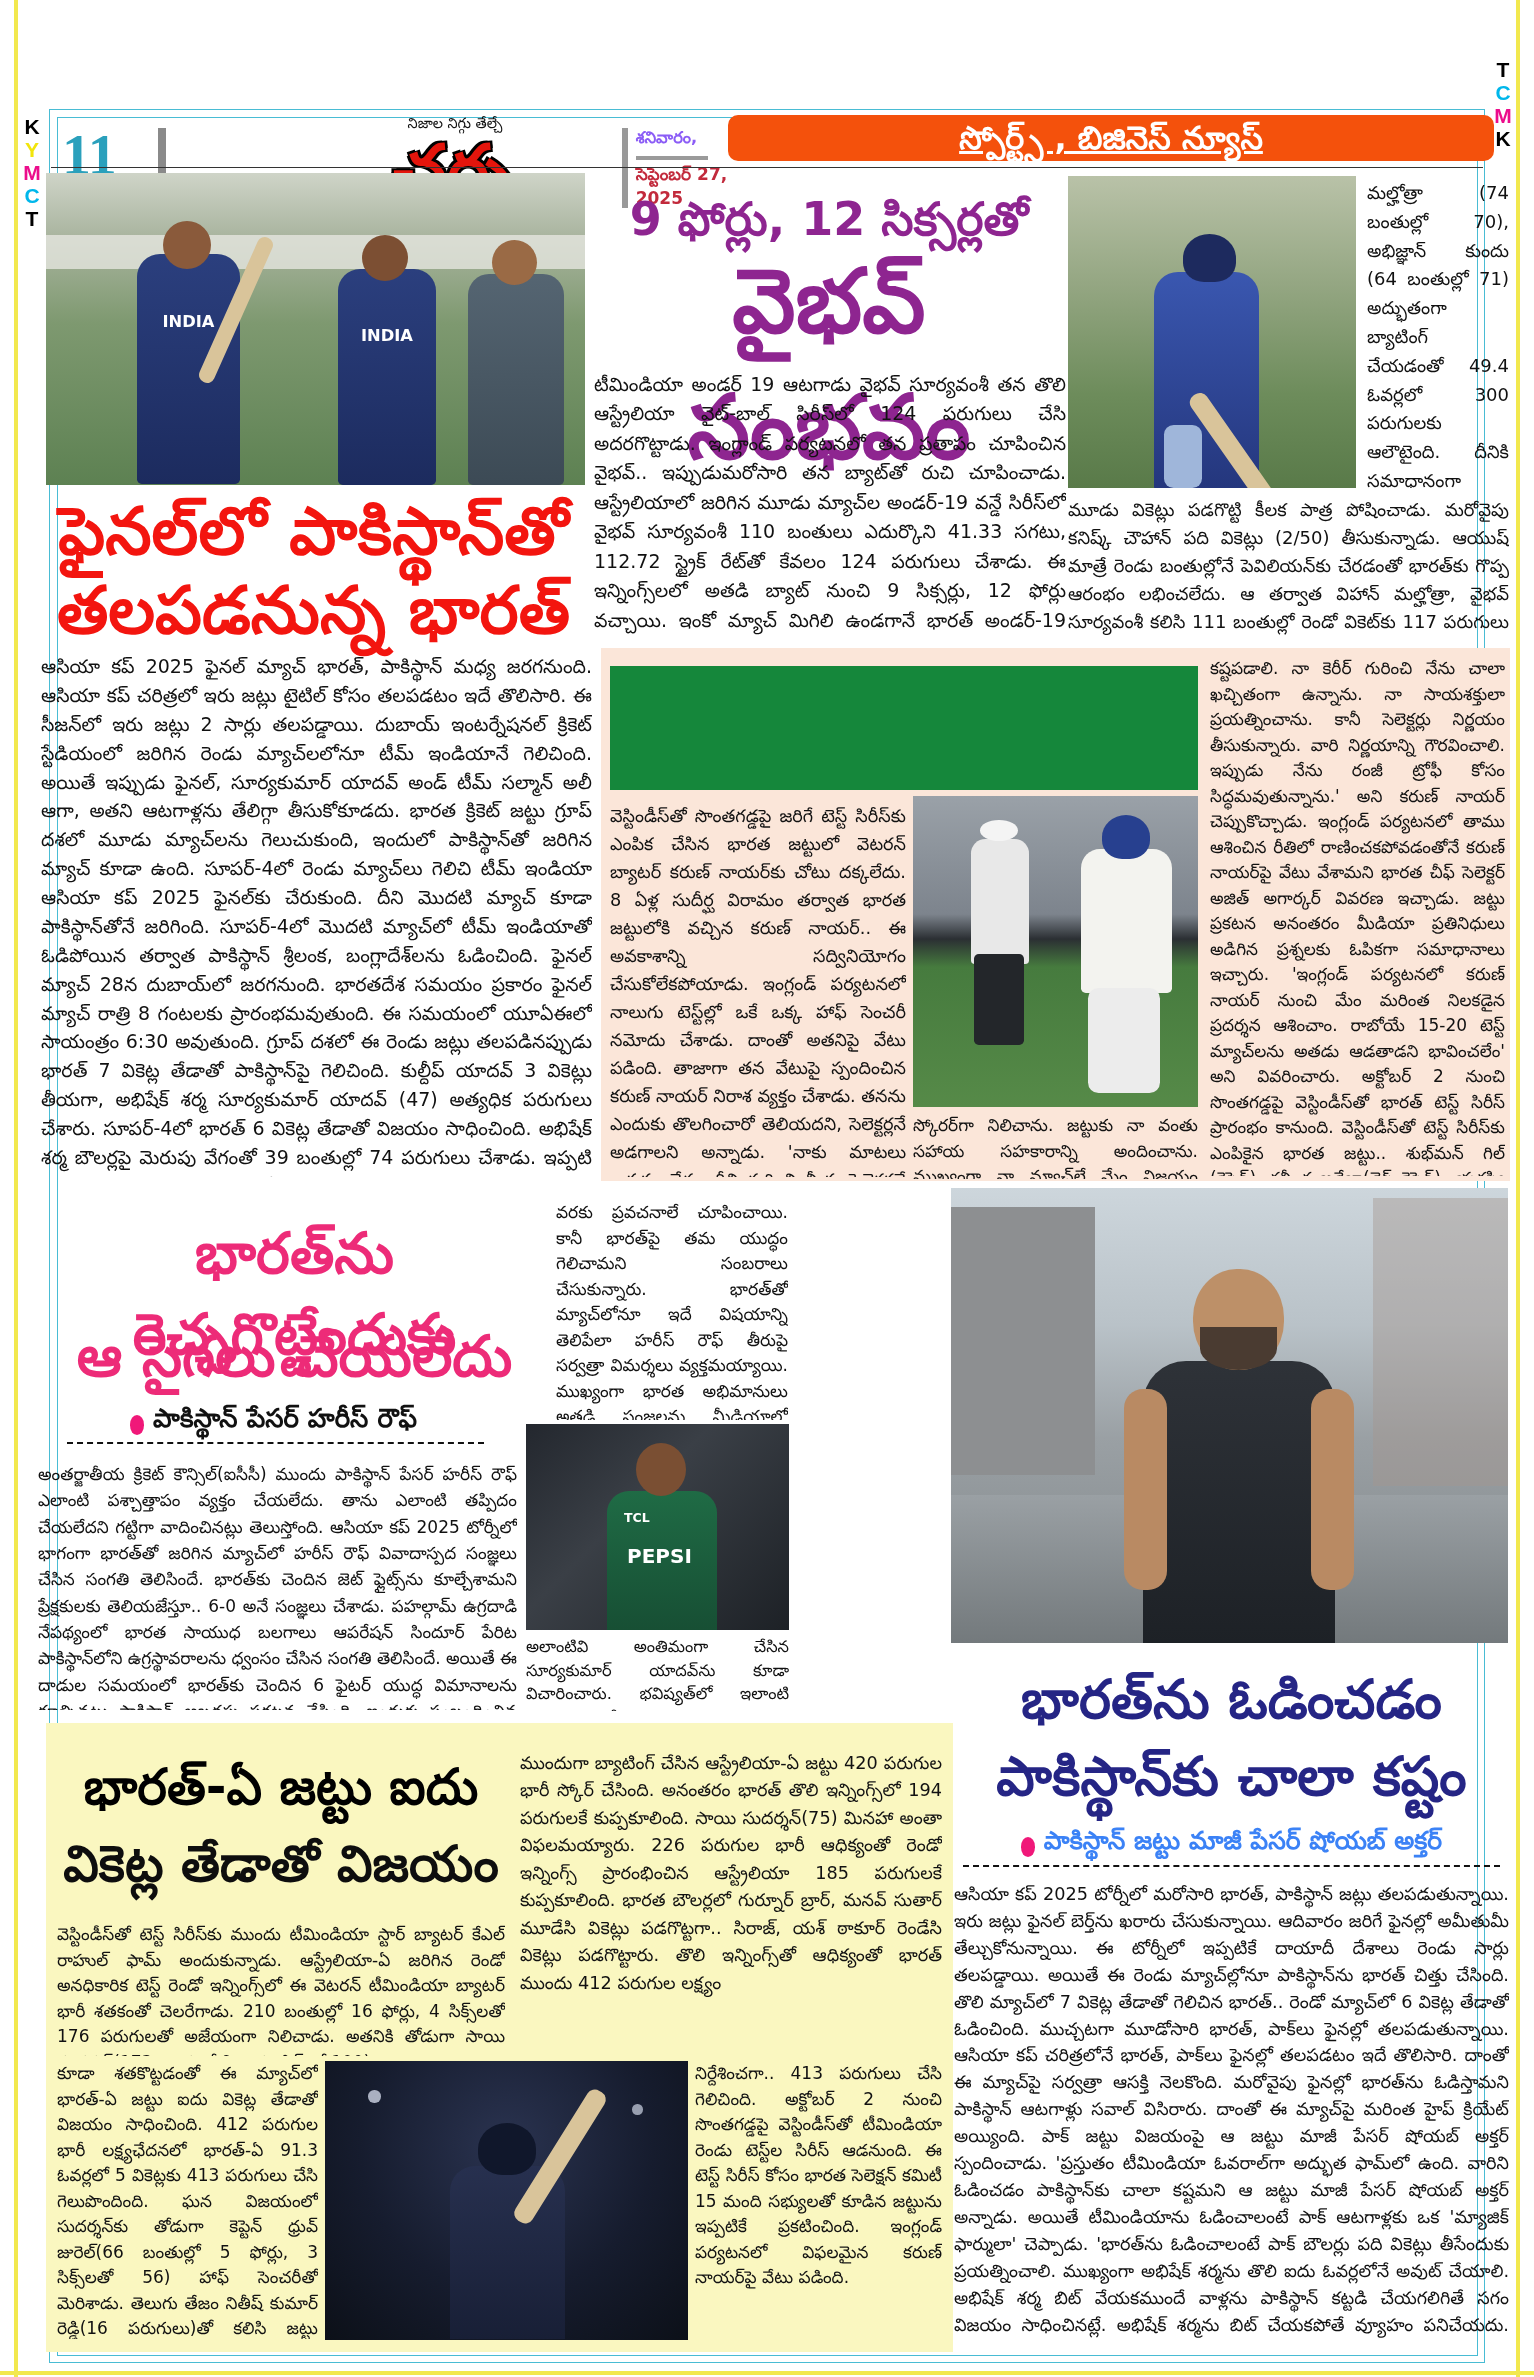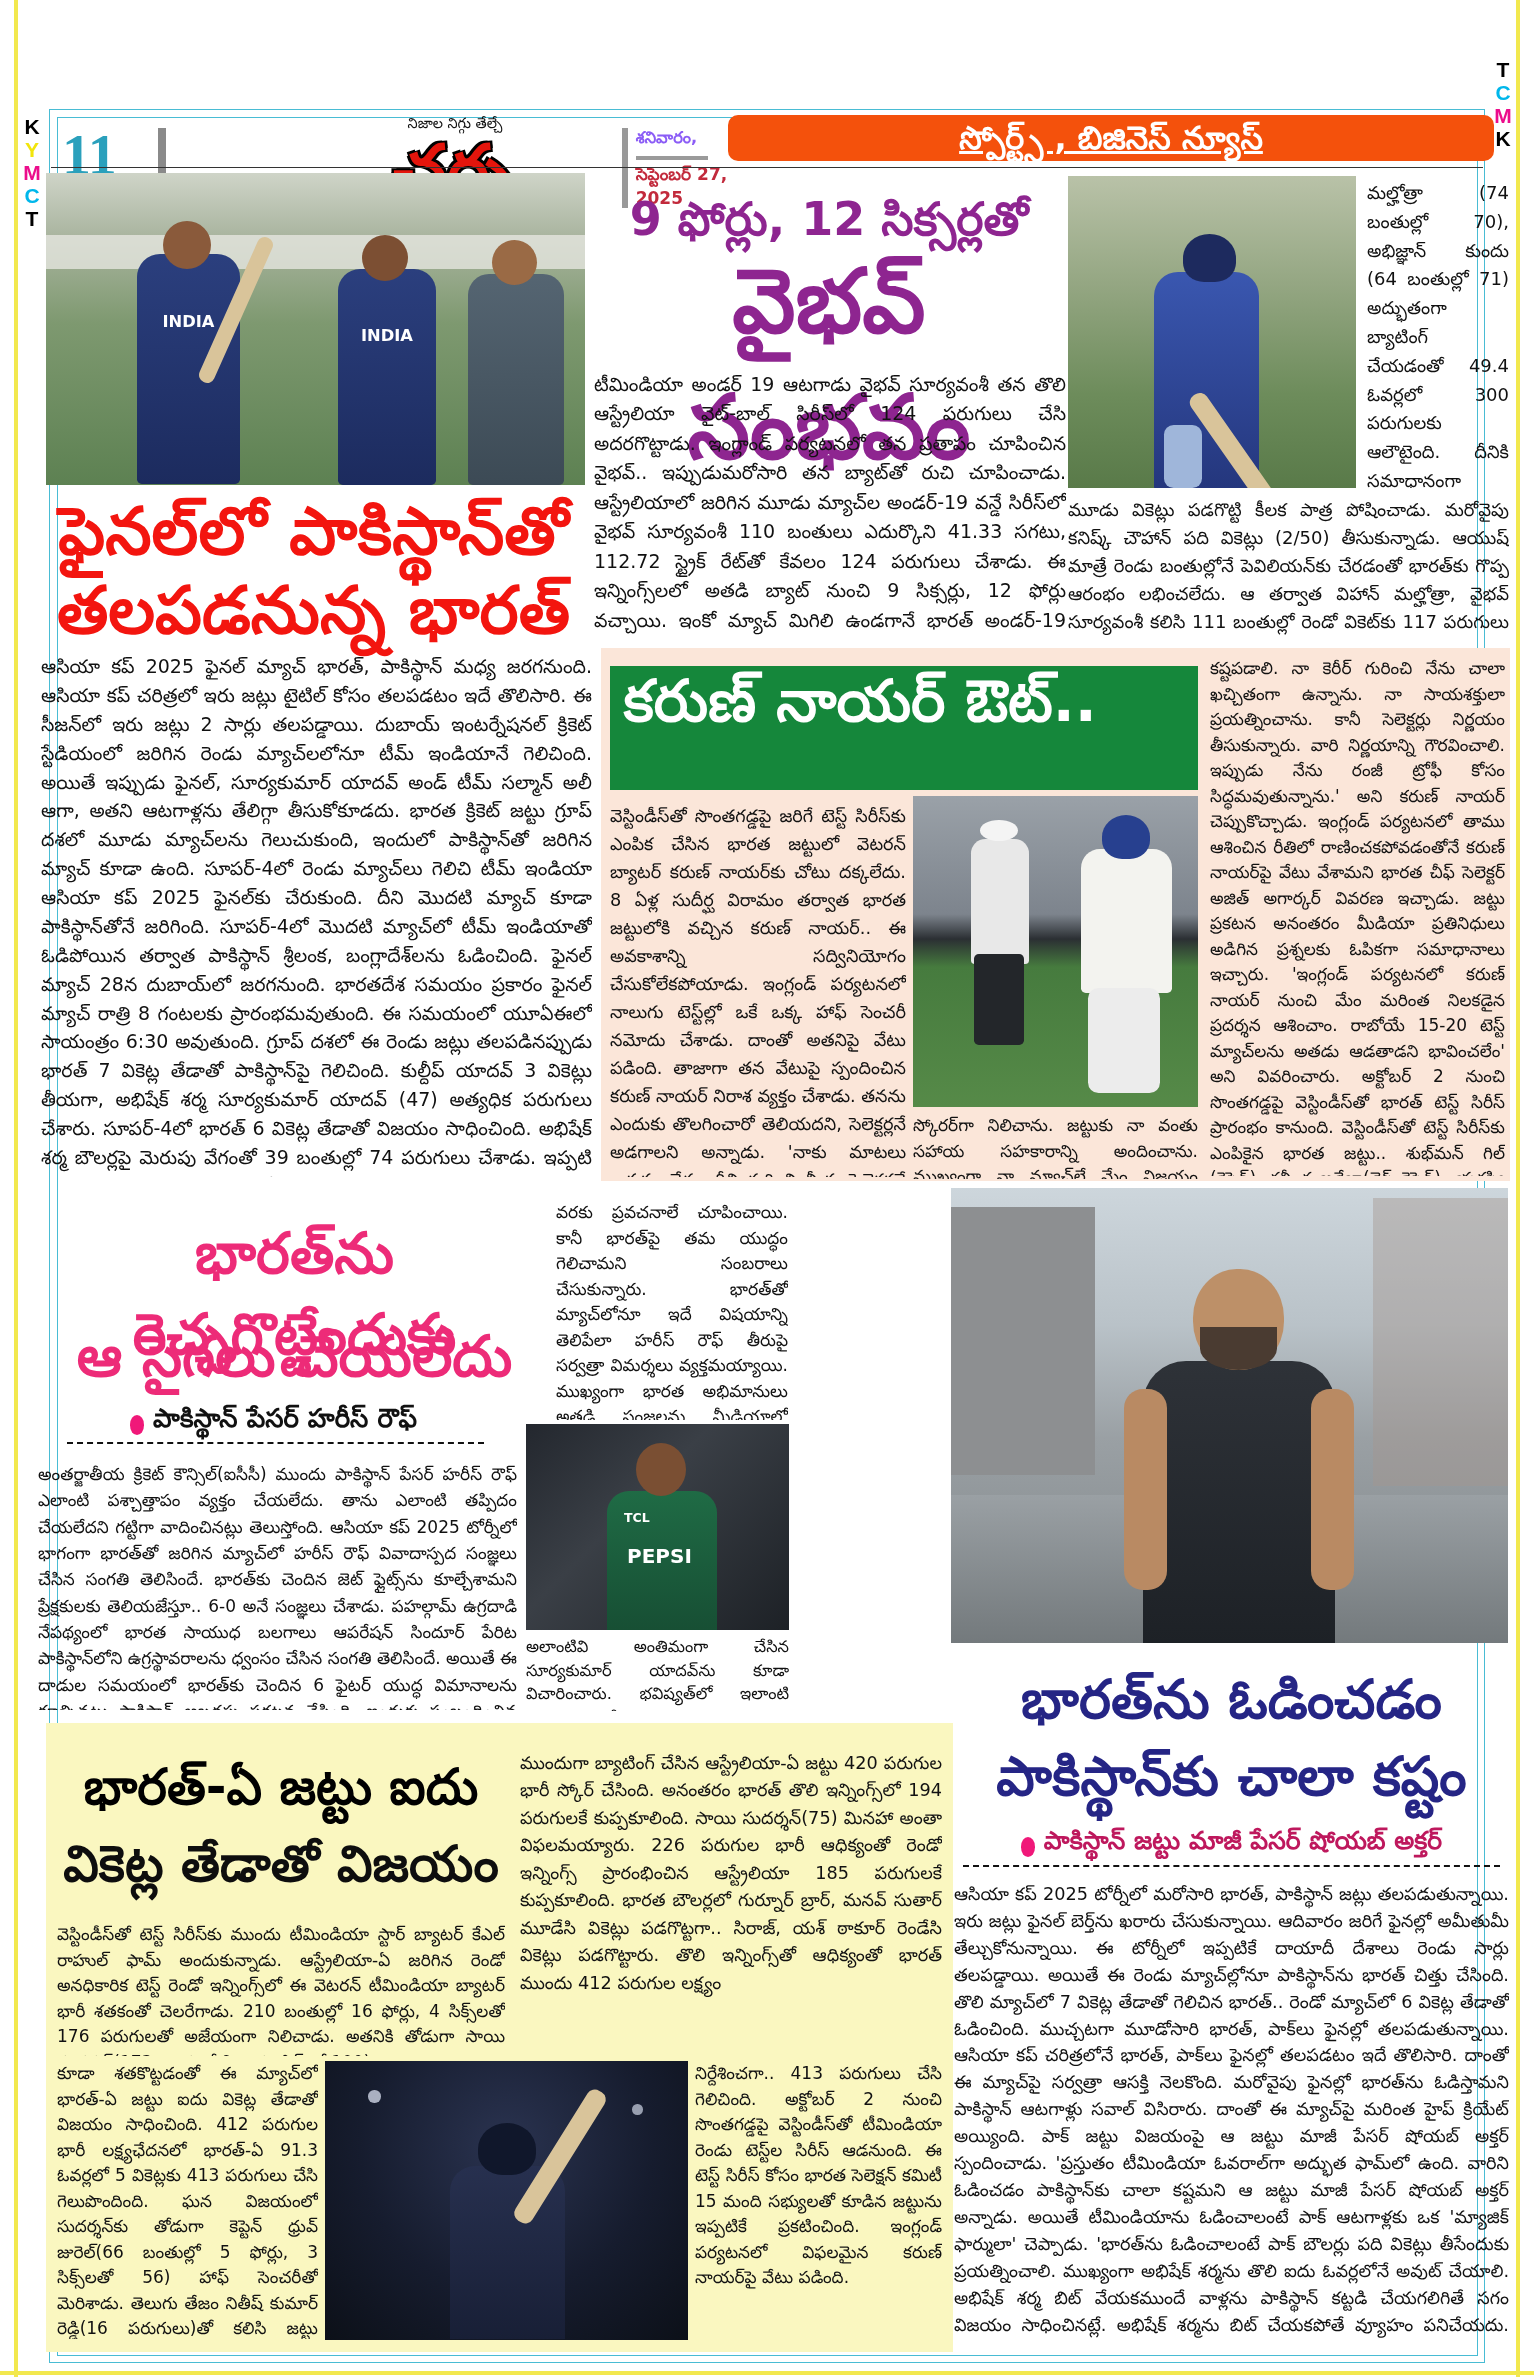--- a/index.html
+++ b/index.html
@@ -87,21 +87,20 @@
 
 <div class="abs just" style="left:1367px;top:179px;width:142px;height:309px;font-size:18px;line-height:1.6;overflow:hidden;">మల్హోత్రా (74 బంతుల్లో 70), అభిజ్ఞాన్ కుందు (64 బంతుల్లో 71) అద్భుతంగా బ్యాటింగ్ చేయడంతో 49.4 ఓవర్లలో 300 పరుగులకు ఆలౌటైంది. దీనికి సమాధానంగా ఆస్ట్రేలియా 47.2 ఓవర్లలో 249 పరుగులకు ఆలౌట్ అయింది. కెప్టెన్ ఆయుష్ మాత్రే(3/27, 4 ఓవర్లు)</div>
 <div class="abs just" style="left:1068px;top:496px;width:441px;height:142px;font-size:18px;line-height:1.55;overflow:hidden;">మూడు వికెట్లు పడగొట్టి కీలక పాత్ర పోషించాడు. మరోవైపు కనిష్క్ చౌహాన్ పది వికెట్లు (2/50) తీసుకున్నాడు. ఆయుష్ మాత్రే రెండు బంతుల్లోనే పెవిలియన్‌కు చేరడంతో భారత్‌కు గొప్ప ఆరంభం లభించలేదు. ఆ తర్వాత విహాన్ మల్హోత్రా, వైభవ్ సూర్యవంశీ కలిసి 111 బంతుల్లో రెండో వికెట్‌కు 117 పరుగులు జోడించారు. సూర్యవంశీ 54 బంతుల్లోనే అర్ధ సెంచరీ పూర్తి చేశాడు. ఆ మైలురాయిని చేరుకున్న తర్వాత గేర్ మార్చి.. మొత్తం 68 బంతుల్లో 70 పరుగులు చేసి ఔటయ్యాడు. అనంతరం విహాన్ మల్హోత్రా, అభిజ్ఞాన్ కుందు భారత్ 300 పరుగులు చేయడంలో కీలక పాత్ర పోషించారు.</div>
 
 <div class="abs center bold" style="left:38px;top:496px;width:551px;font-size:66px;line-height:1.1;color:#f3150f;">ఫైనల్‌లో పాకిస్థాన్‌తో</div>
 <div class="abs center bold" style="left:38px;top:575px;width:551px;font-size:66px;line-height:1.1;color:#f3150f;">తలపడనున్న భారత్</div>
 <div class="abs just" style="left:41px;top:652px;width:551px;height:525px;font-size:19px;line-height:1.52;overflow:hidden;">ఆసియా కప్ 2025 ఫైనల్ మ్యాచ్ భారత్, పాకిస్థాన్ మధ్య జరగనుంది. ఆసియా కప్ చరిత్రలో ఇరు జట్లు టైటిల్ కోసం తలపడటం ఇదే తొలిసారి. ఈ సీజన్‌లో ఇరు జట్లు 2 సార్లు తలపడ్డాయి. దుబాయ్ ఇంటర్నేషనల్ క్రికెట్ స్టేడియంలో జరిగిన రెండు మ్యాచ్‌లలోనూ టీమ్ ఇండియానే గెలిచింది. అయితే ఇప్పుడు ఫైనల్, సూర్యకుమార్ యాదవ్ అండ్ టీమ్ సల్మాన్ అలీ ఆగా, అతని ఆటగాళ్లను తేలిగ్గా తీసుకోకూడదు. భారత క్రికెట్ జట్టు గ్రూప్ దశలో మూడు మ్యాచ్‌లను గెలుచుకుంది, ఇందులో పాకిస్థాన్‌తో జరిగిన మ్యాచ్ కూడా ఉంది. సూపర్-4లో రెండు మ్యాచ్‌లు గెలిచి టీమ్ ఇండియా ఆసియా కప్ 2025 ఫైనల్‌కు చేరుకుంది. దీని మొదటి మ్యాచ్ కూడా పాకిస్థాన్‌తోనే జరిగింది. సూపర్-4లో మొదటి మ్యాచ్‌లో టీమ్ ఇండియాతో ఓడిపోయిన తర్వాత పాకిస్థాన్ శ్రీలంక, బంగ్లాదేశ్‌లను ఓడించింది. ఫైనల్ మ్యాచ్ 28న దుబాయ్‌లో జరగనుంది. భారతదేశ సమయం ప్రకారం ఫైనల్ మ్యాచ్ రాత్రి 8 గంటలకు ప్రారంభమవుతుంది. ఈ సమయంలో యూఏఈలో సాయంత్రం 6:30 అవుతుంది. గ్రూప్ దశలో ఈ రెండు జట్లు తలపడినప్పుడు భారత్ 7 వికెట్ల తేడాతో పాకిస్థాన్‌పై గెలిచింది. కుల్దీప్ యాదవ్ 3 వికెట్లు తీయగా, అభిషేక్ శర్మ సూర్యకుమార్ యాదవ్ (47) అత్యధిక పరుగులు చేశారు. సూపర్-4లో భారత్ 6 వికెట్ల తేడాతో విజయం సాధించింది. అభిషేక్ శర్మ బౌలర్లపై మెరుపు వేగంతో 39 బంతుల్లో 74 పరుగులు చేశాడు. ఇప్పటి వరుసల మాజీ అభిమాన మరోసారి భారత్, పాకిస్థాన్ మ్యాచ్ జరగనుంది. అయితే ఇది గత రెండు మ్యాచ్‌ల కంటే పెద్దది. ఎందుకంటే ఇది ఫైనల్. ఇప్పటికే రెండుసార్లు ఓడిపోయిన తీవ్ర అవమానాలు ఎదుర్కొంటున్న పాకిస్థాన్ ఎలాగైనా భారత్‌పై పైచేయి సాధించాలనే కసితో ఉంది. సెప్టెంబర్ 2022లో పాకిస్థాన్ భారత్‌ను ఓడించింది. ఆ తర్వాత భారత్ పాకిస్థాన్‌పై వరుసగా 5 టీ20 అంతర్జాతీయ మ్యాచ్‌లలో ఓడించింది. హెడ్ టు హెడ్‌లో భారత్ పైచేయి. సోనీ స్పోర్ట్స్ నెట్‌వర్క్ ఆసియా కప్‌నకు అధికారిక ప్రసారకర్తగా ఉంది. సోనీ లివ్, ఫాన్‌కోడ్ యాప్, వెబ్‌సైట్‌లో భారత్, పాకిస్థాన్ ఆసియా కప్ 2025 ఫైనల్ మ్యాచ్ ప్రత్యక్ష ప్రసారం ఉంటుంది.</div>
 
 <div class="abs" style="left:601px;top:648px;width:909px;height:533px;background:#fbe6d9;"></div>
 <div class="abs" style="left:610px;top:666px;width:588px;height:124px;background:#15873b;color:#fff;padding-left:13.4px;box-sizing:border-box;">
-  <div class="bold" style="font-size:58px;margin-top:1px;">కరుణ్ నాయర్ ఔట్..</div>
 </div>
 <div class="abs just" style="left:610px;top:803px;width:296px;height:374px;font-size:17.7px;line-height:1.58;overflow:hidden;">వెస్టిండీస్‌తో సొంతగడ్డపై జరిగే టెస్ట్ సిరీస్‌కు ఎంపిక చేసిన భారత జట్టులో వెటరన్ బ్యాటర్ కరుణ్ నాయర్‌కు చోటు దక్కలేదు. 8 ఏళ్ల సుదీర్ఘ విరామం తర్వాత భారత జట్టులోకి వచ్చిన కరుణ్ నాయర్.. ఈ అవకాశాన్ని సద్వినియోగం చేసుకోలేకపోయాడు. ఇంగ్లండ్ పర్యటనలో నాలుగు టెస్ట్‌ల్లో ఒకే ఒక్క హాఫ్ సెంచరీ నమోదు చేశాడు. దాంతో అతనిపై వేటు పడింది. తాజాగా తన వేటుపై స్పందించిన కరుణ్ నాయర్ నిరాశ వ్యక్తం చేశాడు. తనను ఎందుకు తొలగించారో తెలియదని, సెలెక్టర్లనే అడగాలని అన్నాడు. 'నాకు మాటలు రావడం లేదు. దీని గురించి మీరు సెలెక్టర్లనే అడగాలి. ఇంగ్లండ్‌లో ఆఖరి టెస్ట్‌లో నేనే 50 పరుగులు చేశాను. తొలి ఇన్నింగ్స్‌లో నేనే టాప్</div>
 
 <div class="abs photo" style="left:913px;top:796px;width:285px;height:311px;background:linear-gradient(180deg,#9aa1a8 0%,#7d848d 38%,#2b2f33 46%,#467b3e 55%,#568a48 100%);">
   <div class="abs" style="left:58px;top:43px;width:58px;height:125px;background:#e8e8e8;border-radius:14.4px 14.4px 3.8px 3.8px;"></div>
   <div class="abs" style="left:67px;top:24px;width:38px;height:21px;border-radius:50%;background:#f4f4f4;"></div>
   <div class="abs" style="left:61px;top:158px;width:50px;height:91px;background:#23262a;border-radius:4.8px;"></div>
   <div class="abs" style="left:168px;top:53px;width:91px;height:144px;background:#f3f3ef;border-radius:19px 19px 4.8px 4.8px;"></div>
   <div class="abs" style="left:189px;top:19px;width:48px;height:44px;border-radius:50% 50% 42% 42%;background:#27408f;"></div>
   <div class="abs" style="left:175px;top:192px;width:72px;height:105px;background:#ececec;border-radius:10.5px;"></div>
@@ -133,21 +132,21 @@
   <div class="abs" style="left:192px;top:173px;width:192px;height:283px;background:linear-gradient(#2e3238,#1d2126);border-radius:43px 43px 0 0;"></div>
   <div class="abs" style="left:173px;top:201px;width:43px;height:201px;background:#b98a63;border-radius:19px;"></div>
   <div class="abs" style="left:360px;top:201px;width:43px;height:201px;background:#b98a63;border-radius:19px;"></div>
   <div class="abs" style="left:242px;top:81px;width:91px;height:101px;border-radius:48%;background:#bd9068;"></div>
   <div class="abs" style="left:249px;top:139px;width:77px;height:43px;border-radius:0 0 50% 50%;background:#4a3b31;"></div>
 </div>
 
 <div class="abs center bold" style="left:954px;top:1668px;width:555px;font-size:54px;color:#252585;">భారత్‌ను ఓడించడం</div>
 <div class="abs center bold" style="left:954px;top:1745px;width:555px;font-size:54px;color:#252585;">పాకిస్థాన్‌కు చాలా కష్టం</div>
 <div class="abs center" style="left:954px;top:1826px;width:555px;">
-  <span class="bullet"></span><span class="bold" style="font-size:25px;color:#be185d;text-align:center;">పాకిస్థాన్ జట్టు మాజీ పేసర్ షోయబ్ అక్తర్</span>
+  <span class="bullet"></span><span class="bold" style="font-size:25px;color:#3b82f6;text-align:center;">పాకిస్థాన్ జట్టు మాజీ పేసర్ షోయబ్ అక్తర్</span>
 </div>
 <div class="abs dashline" style="left:963px;top:1865px;width:537px;"></div>
 <div class="abs just" style="left:954px;top:1881px;width:555px;height:460px;font-size:17.7px;line-height:1.52;overflow:hidden;">ఆసియా కప్ 2025 టోర్నీలో మరోసారి భారత్, పాకిస్థాన్ జట్లు తలపడుతున్నాయి. ఇరు జట్లు ఫైనల్ బెర్త్‌ను ఖరారు చేసుకున్నాయి. ఆదివారం జరిగే ఫైనల్లో అమీతుమీ తేల్చుకోనున్నాయి. ఈ టోర్నీలో ఇప్పటికే దాయాదీ దేశాలు రెండు సార్లు తలపడ్డాయి. అయితే ఈ రెండు మ్యాచ్‌ల్లోనూ పాకిస్థాన్‌ను భారత్ చిత్తు చేసింది. తొలి మ్యాచ్‌లో 7 వికెట్ల తేడాతో గెలిచిన భారత్.. రెండో మ్యాచ్‌లో 6 వికెట్ల తేడాతో ఓడించింది. ముచ్చటగా మూడోసారి భారత్, పాక్‌లు ఫైనల్లో తలపడుతున్నాయి. ఆసియా కప్ చరిత్రలోనే భారత్, పాక్‌లు ఫైనల్లో తలపడటం ఇదే తొలిసారి. దాంతో ఈ మ్యాచ్‌పై సర్వత్రా ఆసక్తి నెలకొంది. మరోవైపు ఫైనల్లో భారత్‌ను ఓడిస్తామని పాకిస్థాన్ ఆటగాళ్లు సవాల్ విసిరారు. దాంతో ఈ మ్యాచ్‌పై మరింత హైప్ క్రియేట్ అయ్యింది. పాక్ జట్టు విజయంపై ఆ జట్టు మాజీ పేసర్ షోయబ్ అక్తర్ స్పందించాడు. 'ప్రస్తుతం టీమిండియా ఓవరాల్‌గా అద్భుత ఫామ్‌లో ఉంది. వారిని ఓడించడం పాకిస్థాన్‌కు చాలా కష్టమని ఆ జట్టు మాజీ పేసర్ షోయబ్ అక్తర్ అన్నాడు. అయితే టీమిండియాను ఓడించాలంటే పాక్ ఆటగాళ్లకు ఒక 'మ్యాజిక్ ఫార్ములా' చెప్పాడు. 'భారత్‌ను ఓడించాలంటే పాక్ బౌలర్లు పది వికెట్లు తీసేందుకు ప్రయత్నించాలి. ముఖ్యంగా అభిషేక్ శర్మను తొలి ఐదు ఓవర్లలోనే అవుట్ చేయాలి. అభిషేక్ శర్మ బిట్ వేయకముందే వాళ్లను పాకిస్థాన్ కట్టడి చేయగలిగితే సగం విజయం సాధించినట్లే. అభిషేక్ శర్మను బిట్ చేయకపోతే వ్యూహం పనిచేయదు. అభిషేక్ తప్పులు చేయడం కోసం ఎదురుచూడాలి. కాల్చి ఆడితే అతడిపై బౌలింగ్ చేయాలి.'</div>
 
 <div class="abs" style="left:46px;top:1723px;width:907px;height:629px;background:#faf7c0;"></div>
 <div class="abs center bold" style="left:58px;top:1758px;width:446px;font-size:50px;color:#000000;">భారత్-ఏ జట్టు ఐదు</div>
 <div class="abs center bold" style="left:58px;top:1835px;width:446px;font-size:50px;color:#0e0e0e;">వికెట్ల తేడాతో విజయం</div>
 <div class="abs just" style="left:57px;top:1922px;width:448px;height:134px;font-size:17px;line-height:1.5;overflow:hidden;">వెస్టిండీస్‌తో టెస్ట్ సిరీస్‌కు ముందు టీమిండియా స్టార్ బ్యాటర్ కేఎల్ రాహుల్ ఫామ్ అందుకున్నాడు. ఆస్ట్రేలియా-ఏ జరిగిన రెండో అనధికారిక టెస్ట్ రెండో ఇన్నింగ్స్‌లో ఈ వెటరన్ టీమిండియా బ్యాటర్ భారీ శతకంతో చెలరేగాడు. 210 బంతుల్లో 16 ఫోర్లు, 4 సిక్స్‌లతో 176 పరుగులతో అజేయంగా నిలిచాడు. అతనికి తోడుగా సాయి సుదర్శన్(172 బంతుల్లో 9 ఫోర్లు, సిక్స్‌తో 100)</div>
 <div class="abs just" style="left:57px;top:2061px;width:261px;height:278px;font-size:17px;line-height:1.5;overflow:hidden;">కూడా శతకొట్టడంతో ఈ మ్యాచ్‌లో భారత్-ఏ జట్టు ఐదు వికెట్ల తేడాతో విజయం సాధించింది. 412 పరుగుల భారీ లక్ష్యఛేదనలో భారత్-ఏ 91.3 ఓవర్లలో 5 వికెట్లకు 413 పరుగులు చేసి గెలుపొందింది. ఘన విజయంలో సుదర్శన్‌కు తోడుగా కెప్టెన్ ధ్రువ్ జురెల్(66 బంతుల్లో 5 ఫోర్లు, 3 సిక్స్‌లతో 56) హాఫ్ సెంచరీతో మెరిశాడు. తెలుగు తేజం నితీష్ కుమార్ రెడ్డి(16 పరుగులు)తో కలిసి జట్టు విజయలాంఛనాన్ని పూర్తి చేశాడు. ఈ మ్యాచ్‌లో</div>
 <div class="abs just" style="left:520px;top:1750px;width:422px;height:307px;font-size:17.7px;line-height:1.55;overflow:hidden;">ముందుగా బ్యాటింగ్ చేసిన ఆస్ట్రేలియా-ఏ జట్టు 420 పరుగుల భారీ స్కోర్ చేసింది. అనంతరం భారత్ తొలి ఇన్నింగ్స్‌లో 194 పరుగులకే కుప్పకూలింది. సాయి సుదర్శన్(75) మినహా అంతా విఫలమయ్యారు. 226 పరుగుల భారీ ఆధిక్యంతో రెండో ఇన్నింగ్స్ ప్రారంభించిన ఆస్ట్రేలియా 185 పరుగులకే కుప్పకూలింది. భారత బౌలర్లలో గుర్నూర్ బ్రార్, మనవ్ సుతార్ మూడేసి వికెట్లు పడగొట్టగా.. సిరాజ్, యశ్ ఠాకూర్ రెండేసి వికెట్లు పడగొట్టారు. తొలి ఇన్నింగ్స్‌తో ఆధిక్యంతో భారత్ ముందు 412 పరుగుల లక్ష్యం</div>

